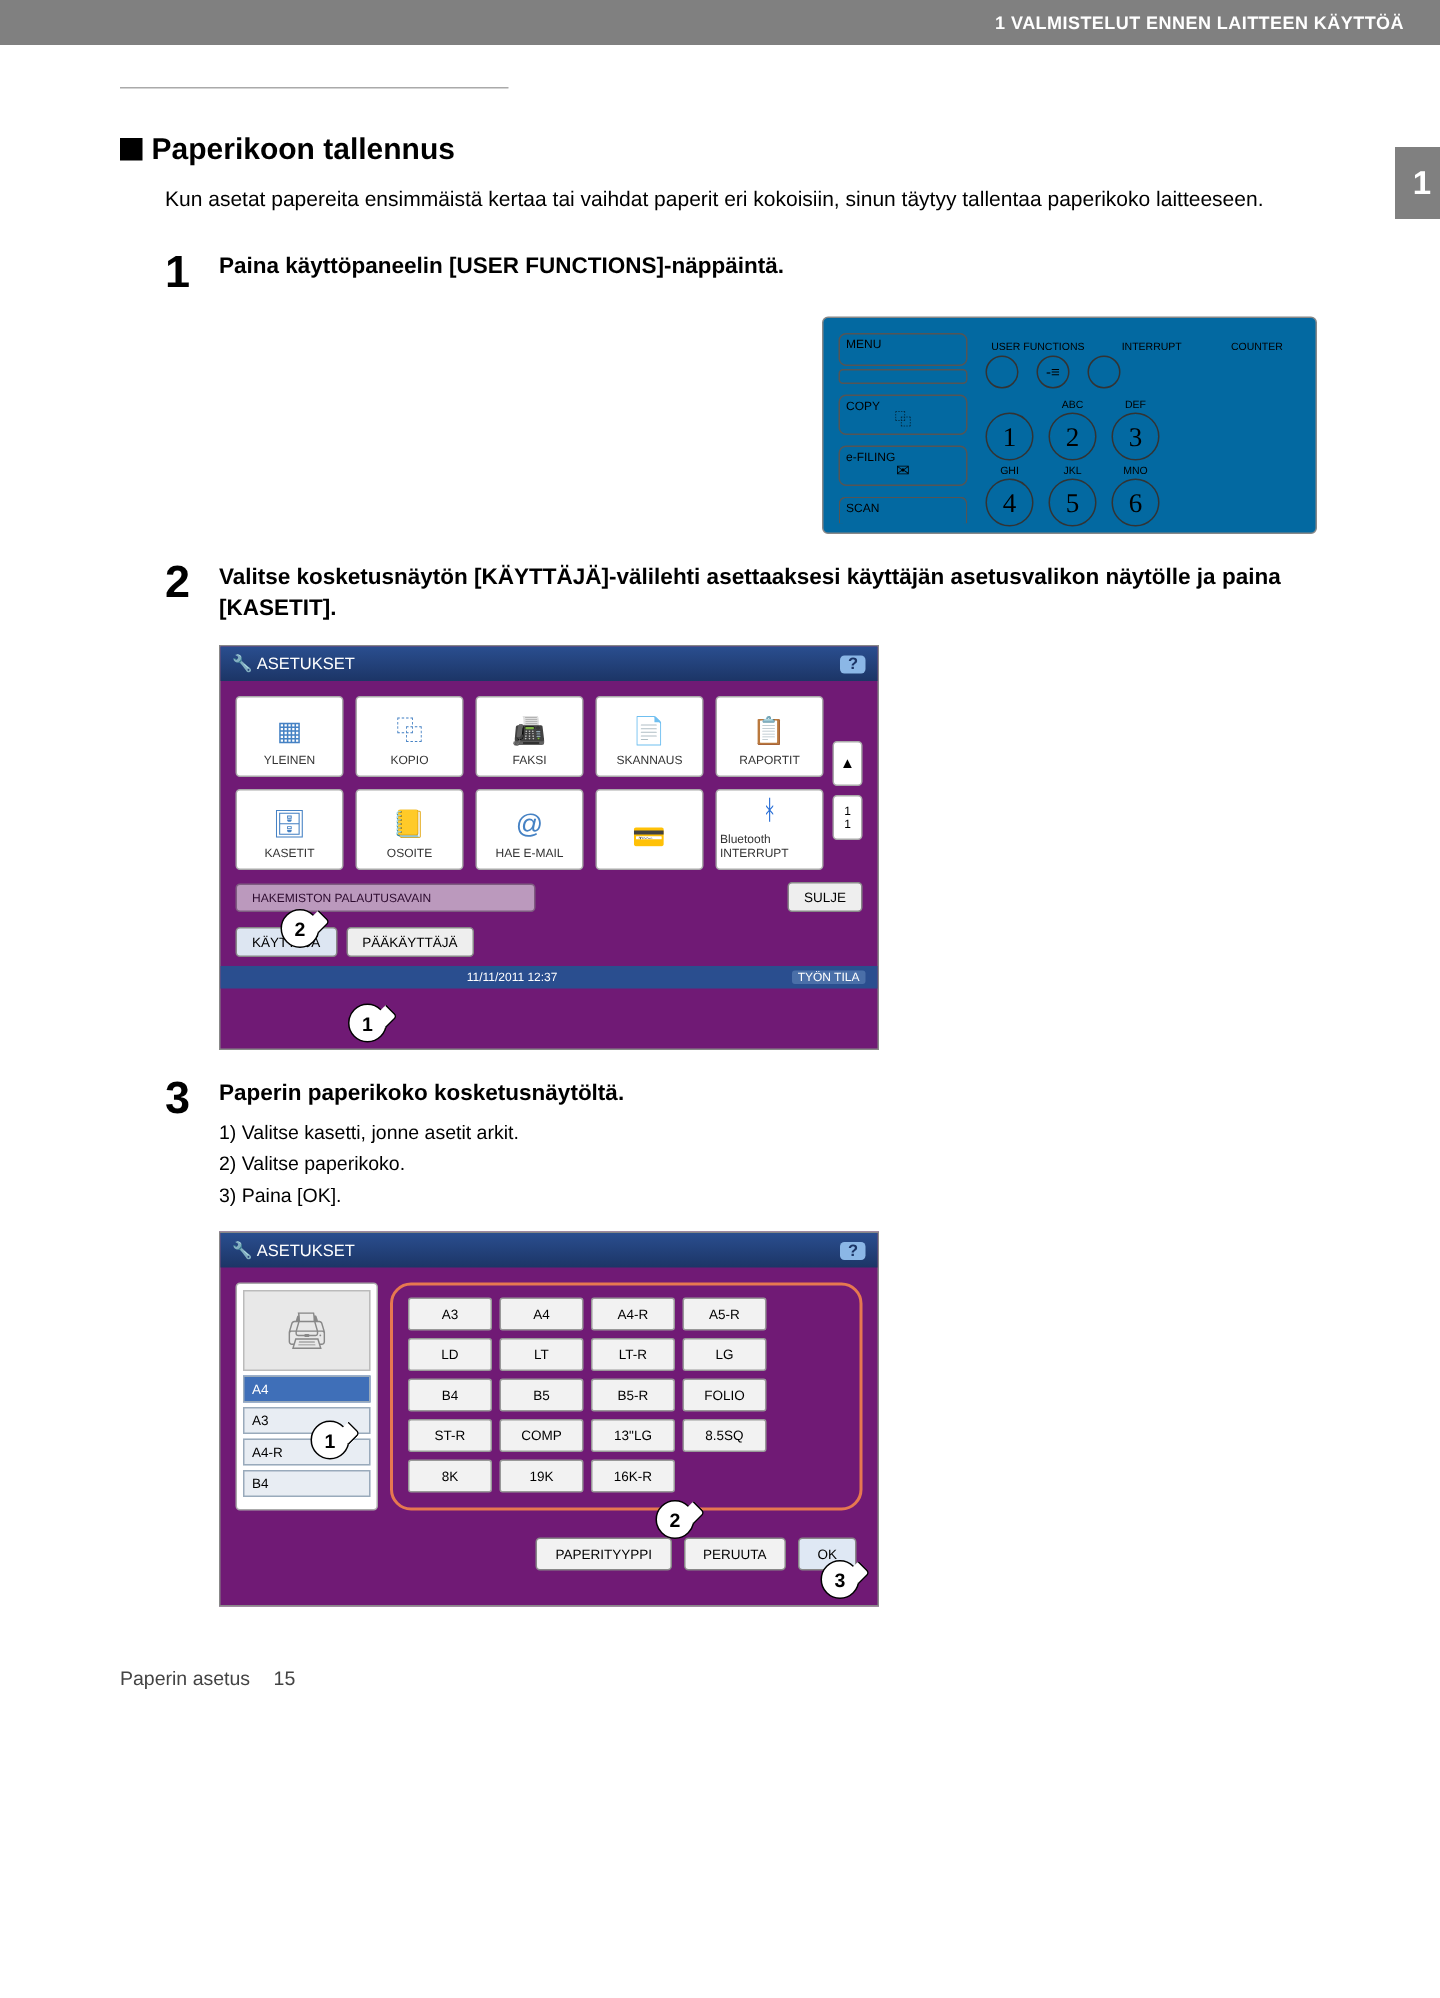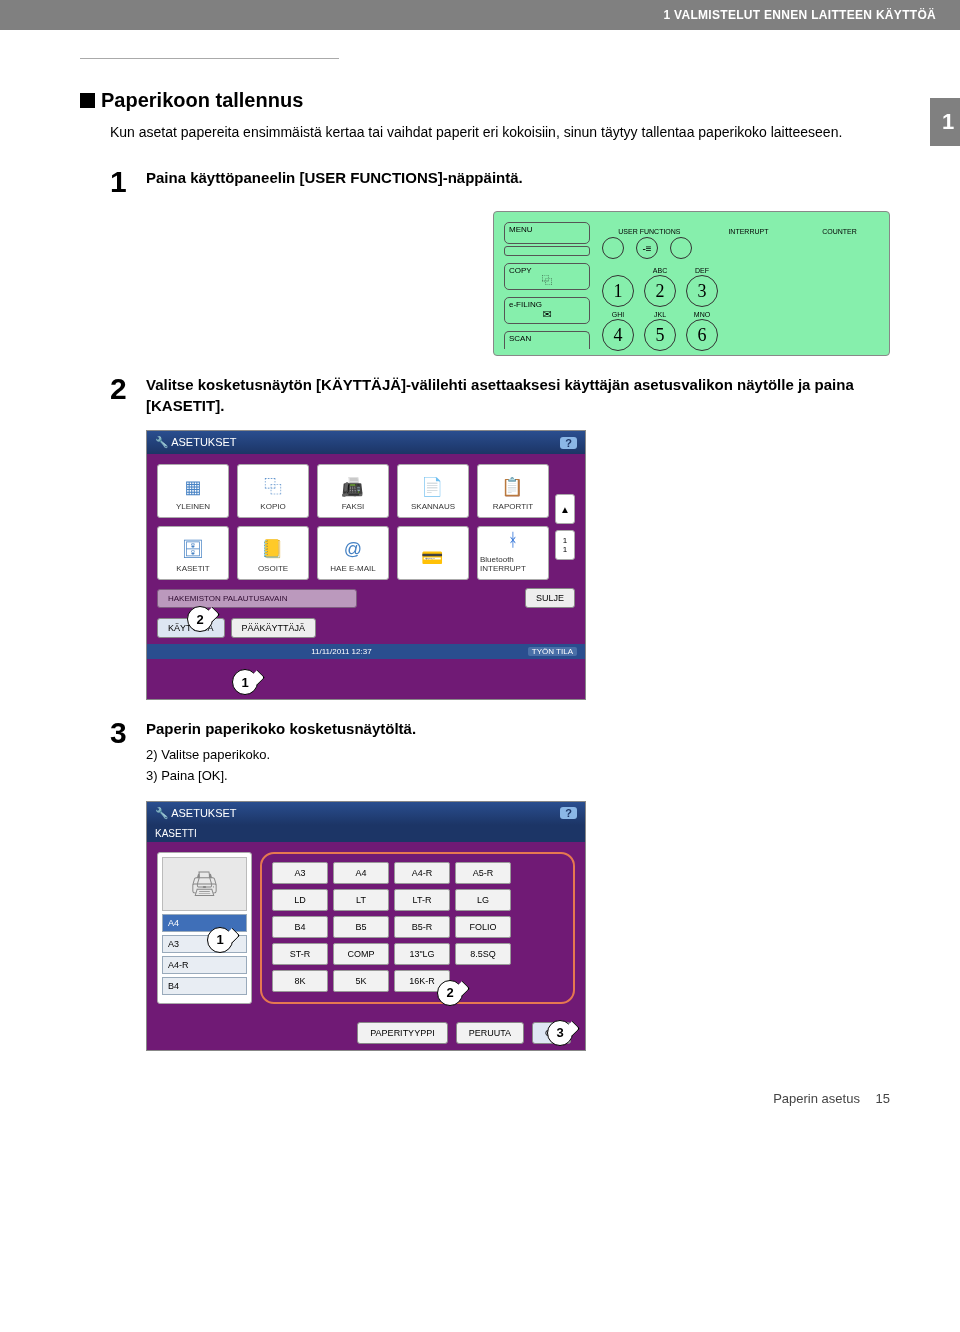--- a/index.html
+++ b/index.html
@@ -53,23 +53,23 @@
   .intro { font-size: 14px; margin: 0 0 24px 30px; line-height: 1.5; }
   .step { display: flex; margin: 18px 0 10px 30px; }
   .step-num {
     font-size: 30px; font-weight: bold; width: 36px; flex-shrink: 0;
     line-height: 1;
   }
   .step-body { flex: 1; }
   .step-title { font-size: 15px; font-weight: bold; line-height: 1.4; }
   .step-sub { font-size: 13px; margin-top: 6px; line-height: 1.6; }
   .panel-diagram {
-    margin: 14px 0 14px auto;
-    width: 397px;
-    background: #86efac;
+    margin: 14px 12px 14px auto;
+    width: 330px;
+    background: #0369a1;
     border: 1px solid #888;
     border-radius: 4px;
     padding: 10px 10px 0 10px;
     display: flex;
     gap: 12px;
   }
   .panel-left { display: flex; flex-direction: column; gap: 7px; width: 86px; }
   .mode-btn {
     border: 1px solid #555;
     border-radius: 5px;
@@ -155,21 +155,21 @@
   .ss2-printer{height:54px;background:#e8e8e8;border:1px solid #bbb;display:flex;align-items:center;justify-content:center;font-size:24px;color:#888;}
   .tray{background:#e8edf3;border:1px solid #9ab;font-size:9px;padding:3px 5px;}
   .tray.sel{background:#3f6fb8;color:#fff;}
   .ss2-right{flex:1;}
   .size-outline{border:2px solid #e67850;border-radius:14px;padding:8px 10px 10px 10px;}
   .size-grid{display:flex;flex-wrap:wrap;gap:5px;}
   .size-btn{background:#f2f2f2;border:1px solid #999;border-radius:2px;width:56px;height:22px;font-size:9px;display:flex;align-items:center;justify-content:center;}
   .ss2-actions{display:flex;gap:8px;justify-content:flex-end;padding:8px 14px 10px 0;}
   .act-btn{background:#f2f2f2;border:1px solid #888;border-radius:3px;font-size:9px;padding:5px 12px;}
   .act-btn.primary{background:#dfe8f4;}
-  .footer-sec { text-align:right; font-size:13px; color:#444; margin-top:40px; padding-right:0; }
+  .footer-sec { text-align:left; font-size:13px; color:#444; margin-top:40px; padding-right:0; }
   .footer-sec .pn{margin-left:12px;}
 </style>
 </head>
 <body>
 
 <div class="header-band">
   <span>1 VALMISTELUT ENNEN LAITTEEN KÄYTTÖÄ</span>
 </div>
 
 <div class="content">
@@ -320,32 +320,32 @@
     </div>
     <div class="callout" style="left:40px;top:175px;">2</div>
     <div class="callout" style="left:85px;top:238px;">1</div>
   </div>
 
   <div class="step">
     <div class="step-num">3</div>
     <div class="step-body">
       <p class="step-title">Paperin paperikoko kosketusnäytöltä.</p>
       <div class="step-sub">
+        <div>1)  Valitse kasetti, jonne asetit arkit.</div>
         <div>2)  Valitse paperikoko.</div>
         <div>3)  Paina [OK].</div>
       </div>
     </div>
   </div>
 
   <div class="screenshot screenshot2">
     <div class="ss-titlebar">
       <span><span>🔧</span> <span>ASETUKSET</span></span>
       <span class="help-chip">?</span>
     </div>
-    <div class="ss2-breadcrumb">KASETTI</div>
     <div class="ss2-body">
       <div class="ss2-left">
         <div class="ss2-printer">🖨</div>
         <div class="tray sel">A4</div>
         <div class="tray">A3</div>
         <div class="tray">A4-R</div>
         <div class="tray">B4</div>
       </div>
       <div class="ss2-right">
         <div class="size-outline">
@@ -360,21 +360,21 @@
               <div class="size-btn">LG</div>
               <div class="size-btn">B4</div>
               <div class="size-btn">B5</div>
               <div class="size-btn">B5-R</div>
               <div class="size-btn">FOLIO</div>
               <div class="size-btn">ST-R</div>
               <div class="size-btn">COMP</div>
               <div class="size-btn">13"LG</div>
               <div class="size-btn">8.5SQ</div>
               <div class="size-btn">8K</div>
-              <div class="size-btn">5K</div>
+              <div class="size-btn">19K</div>
               <div class="size-btn">16K-R</div>
               <div class="size-btn" style="visibility: hidden;"></div>
             </div>
         </div>
       </div>
     </div>
     <div class="ss2-actions">
       <div class="act-btn">PAPERITYYPPI</div>
       <div class="act-btn">PERUUTA</div>
       <div class="act-btn primary">OK</div>

